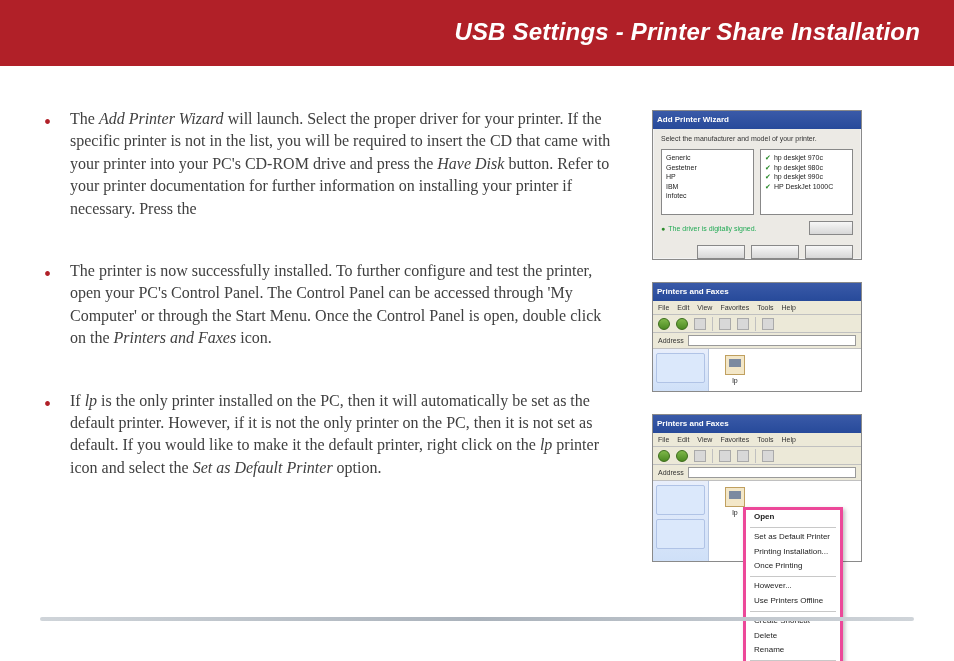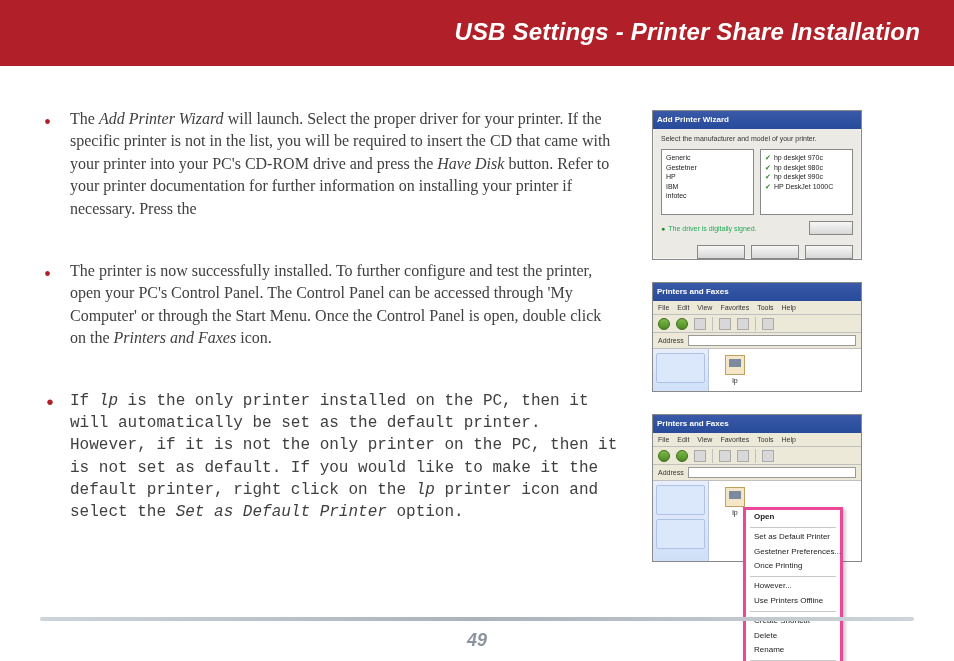--- a/index.html
+++ b/index.html
@@ -19,21 +19,21 @@
     position: absolute; left: 40px; top: 108px; width: 880px;
   }
   .cols { display: flex; gap: 32px; }
   .textcol { width: 580px; }
   .imgcol { width: 230px; display: flex; flex-direction: column; gap: 22px; padding-top: 2px; }
   ul.body-list { list-style: none; }
   ul.body-list > li {
     position: relative; padding-left: 30px; margin-bottom: 40px;
     font-size: 16px; line-height: 1.4; color: #404040;
   }
-  ul.body-list > li:last-child { margin-bottom: 0; font-family: Liberation Mono, monospace; }
+  ul.body-list > li:last-child { margin-bottom: 0; }
   ul.body-list > li::before {
     content: "•"; position: absolute; left: 4px; top: 0;
     color: #b12028; font-size: 20px; line-height: 1.4;
   }
   .italic { font-style: italic; }
   .shot {
     width: 210px; border: 1px solid #8a8a8a; background: #eceae5;
     box-shadow: 0 0 0 1px #f2f2f2 inset;
   }
   .shot .tb { height: 18px; background: linear-gradient(#3a5aa8,#274a9a); display: flex; align-items: center; padding: 0 4px; }
@@ -217,35 +217,34 @@
             </div>
             <div class="main">
               <div class="pf-icon">
                 <div class="glyph"></div>
                 <div class="cap">lp</div>
               </div>
               <div class="ctx-menu">
                 <div class="mi bold">Open</div>
                 <div class="sepn"></div>
                 <div class="mi">Set as Default Printer</div>
-                <div class="mi">Gestetner Preferences...</div>
+                <div class="mi">Printing Installation...</div>
                 <div class="mi">Once Printing</div>
                 <div class="sepn"></div>
                 <div class="mi">However...</div>
                 <div class="mi">Use Printers Offline</div>
                 <div class="sepn"></div>
                 <div class="mi">Create Shortcut</div>
                 <div class="mi">Delete</div>
                 <div class="mi">Rename</div>
                 <div class="sepn"></div>
 
               </div>
             </div>
           </div>
         </div>
 
       </div>
     </div>
   </div>
 
   <div class="footer-rule"></div>
-  <div class="page-num">49</div>
 </div>
 
 </body></html>

